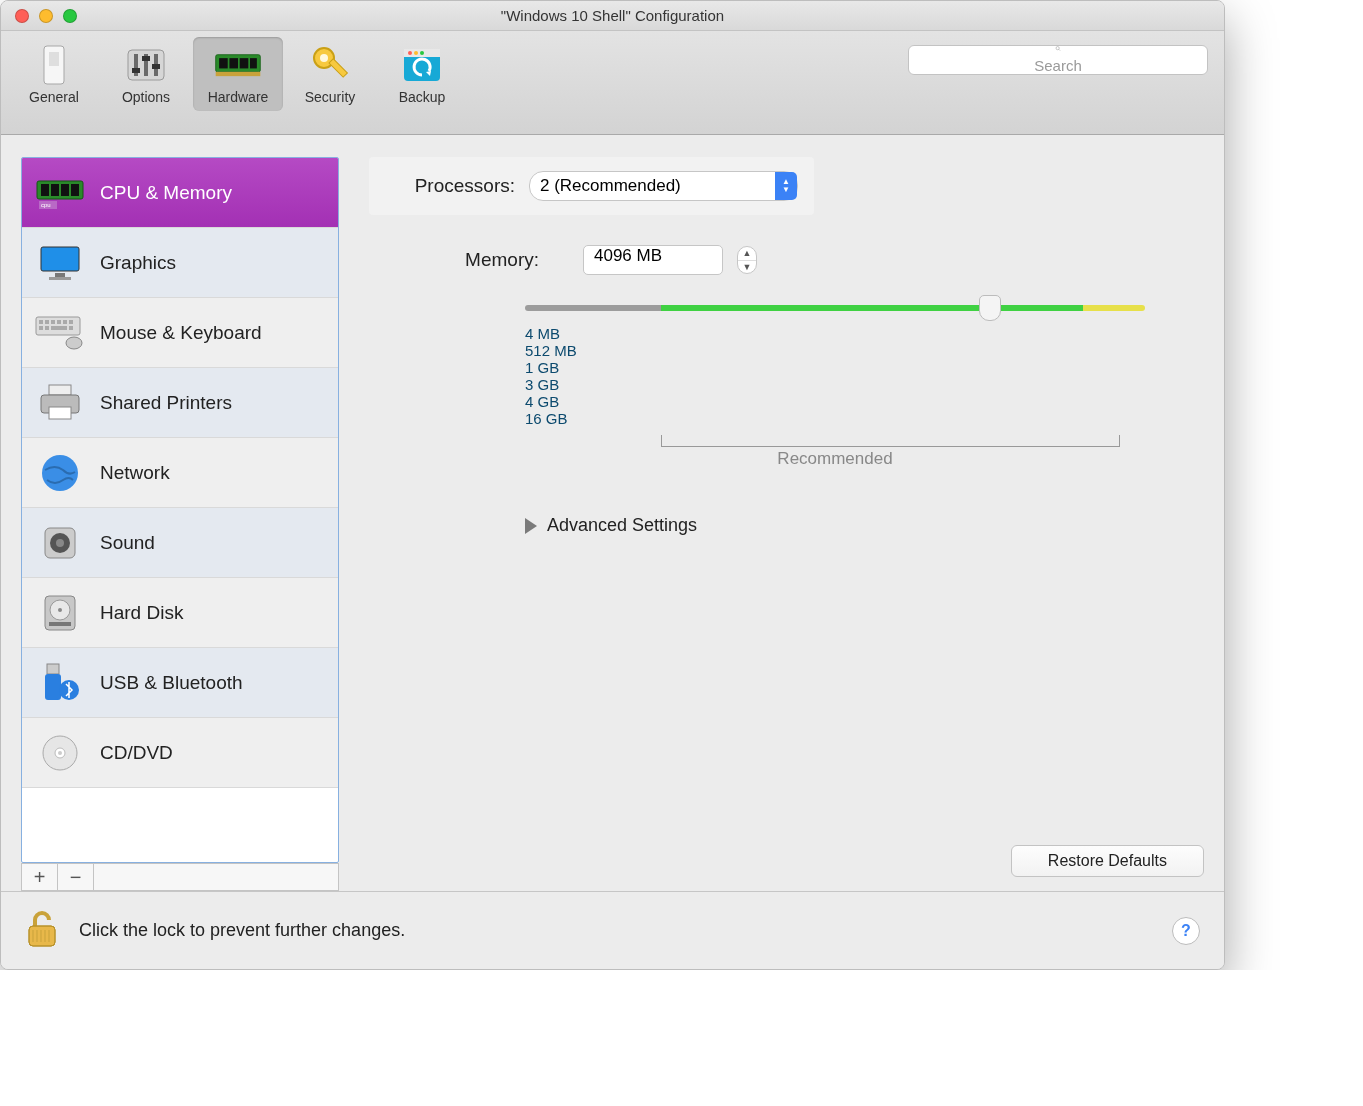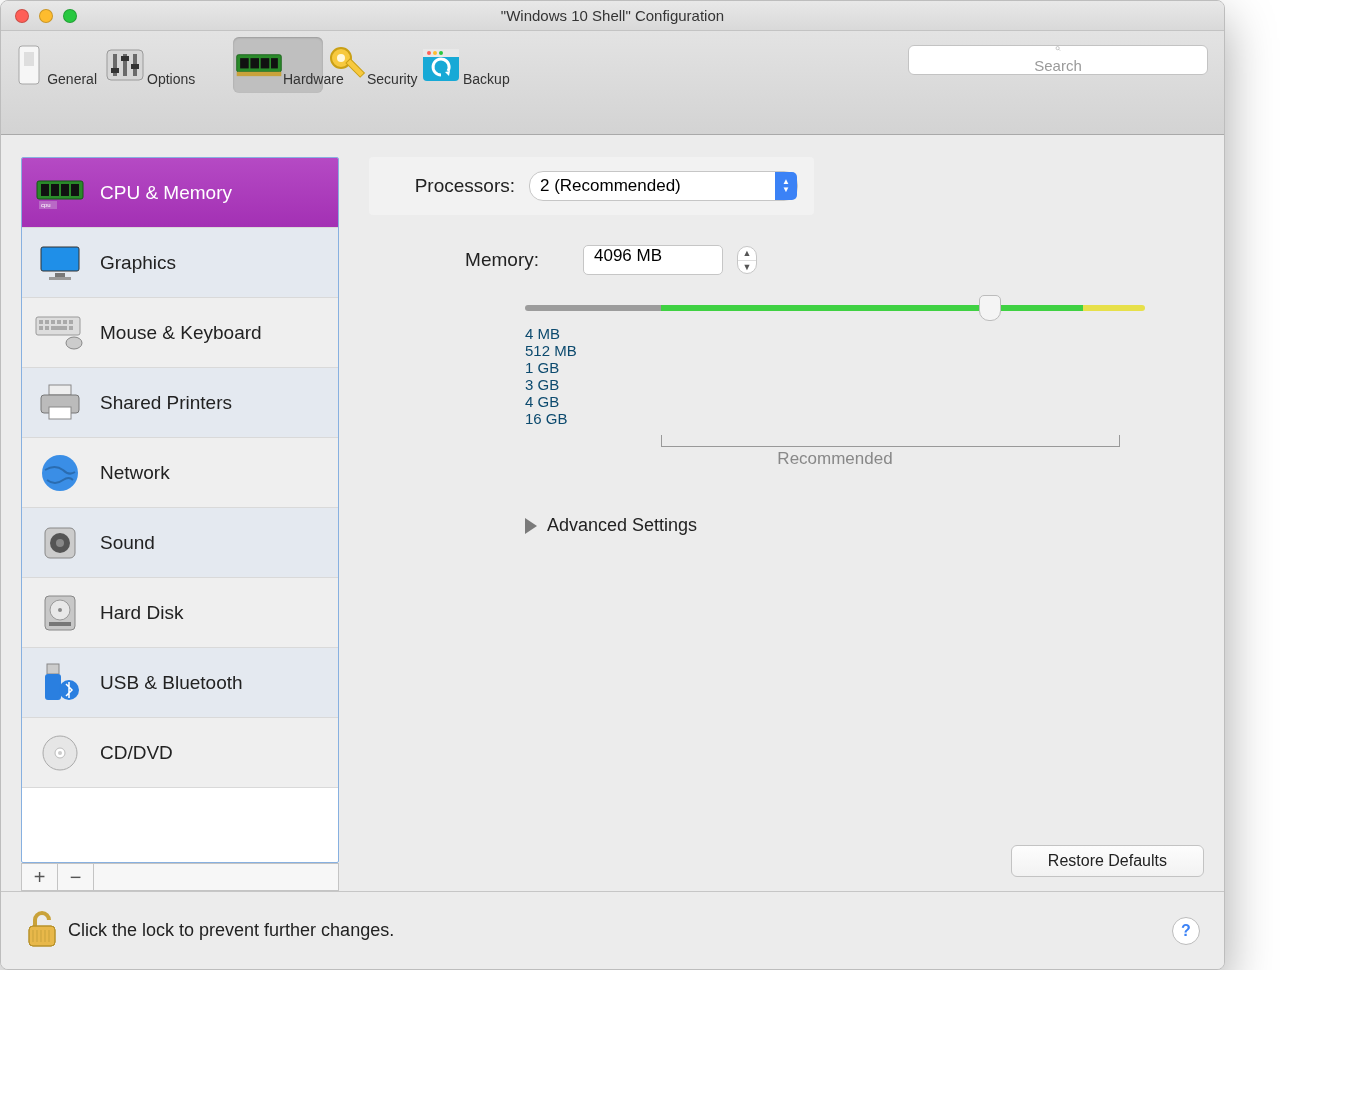--- a/index.html
+++ b/index.html
@@ -49,30 +49,29 @@
     background: linear-gradient(#e3e3e3,#d3d3d3);
     border-bottom: 1px solid #a9a9a9;
     display: flex;
     align-items: flex-start;
     padding: 6px 8px 0 8px;
     gap: 2px;
   }
   .tb-item {
     width: 90px;
     display: flex;
-    flex-direction: row;
-    align-items: flex-end;
+    flex-direction: column;
+    align-items: center;
     padding: 6px 2px;
     border-radius: 6px;
     cursor: default;
   }
   .tb-item.selected {
     background: #bfbfbf;
     box-shadow: inset 0 1px 2px rgba(0,0,0,0.2);
-    margin-left: 40px;
   }
   .tb-icon {
     width: 48px; height: 44px;
     display: flex; align-items: center; justify-content: center;
   }
   .tb-label { font-size: 14px; color: #333; margin-top: 2px; }
 
   .search-wrap {
     margin-left: auto;
     margin-top: 8px;
@@ -283,21 +282,21 @@
     display:inline-flex; align-items:center;
   }
 
   
   .footer {
     height: 78px;
     border-top: 1px solid #c6c6c6;
     background:#ececec;
     display:flex; align-items:center;
     padding: 13px 24px;
-    gap: 9px;
+    gap: 20px;
   }
   .lock-txt { font-size:18px; color:#222; }
   .help {
     margin-left:auto;
     width:28px; height:28px; border-radius:50%;
     border:1px solid #bcbcbc; background:#fff;
     display:flex;align-items:center;justify-content:center;
     color:#3b82f6; font-size:16px; font-weight:600;
   }
 </style>

